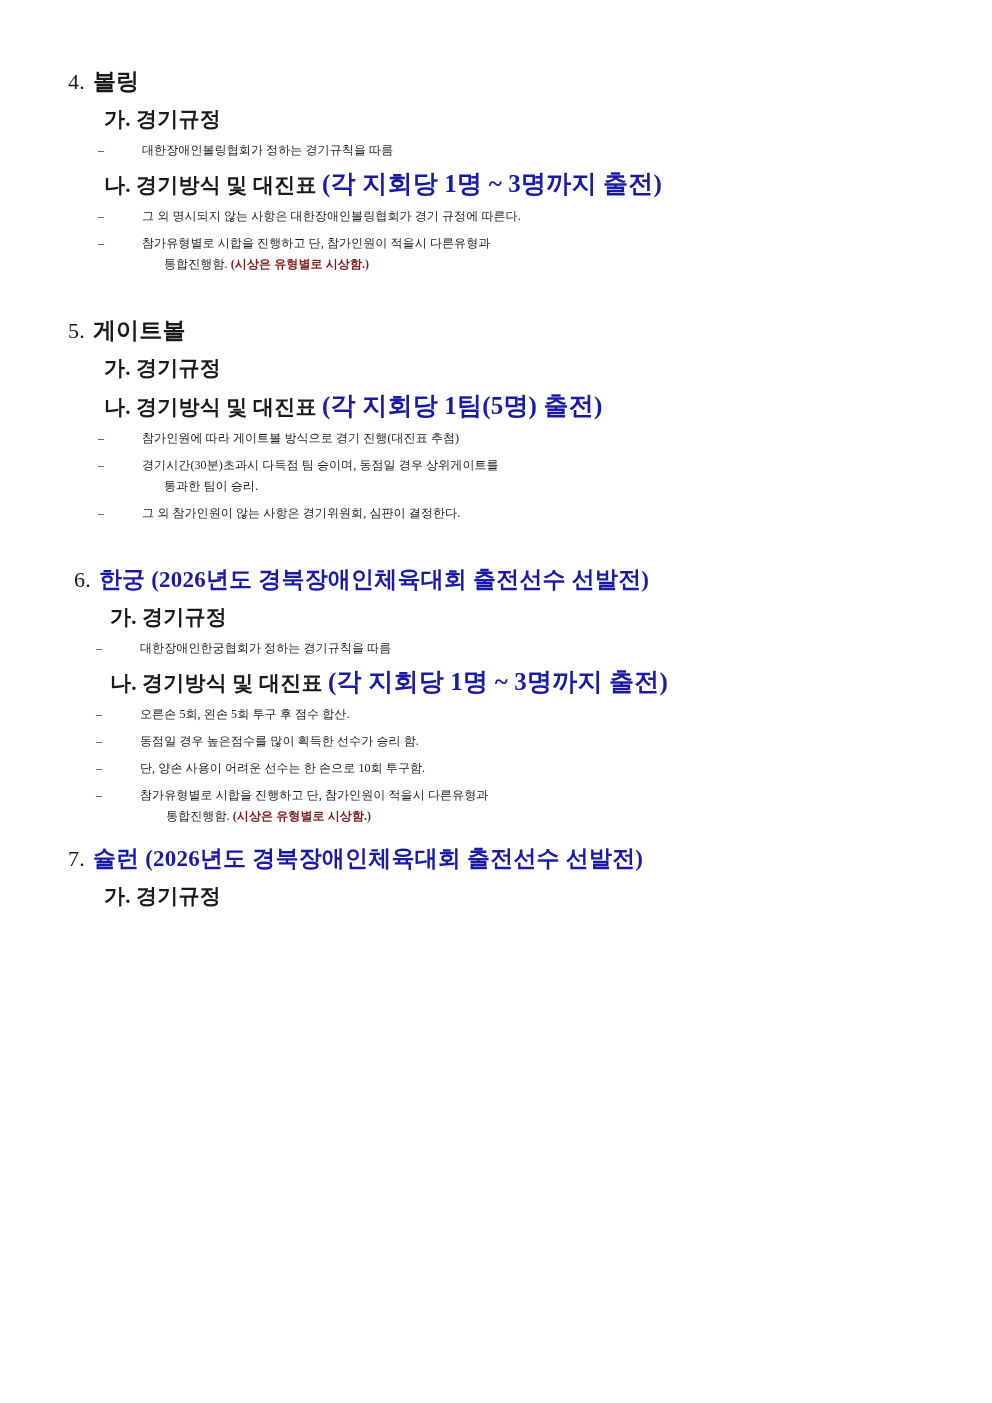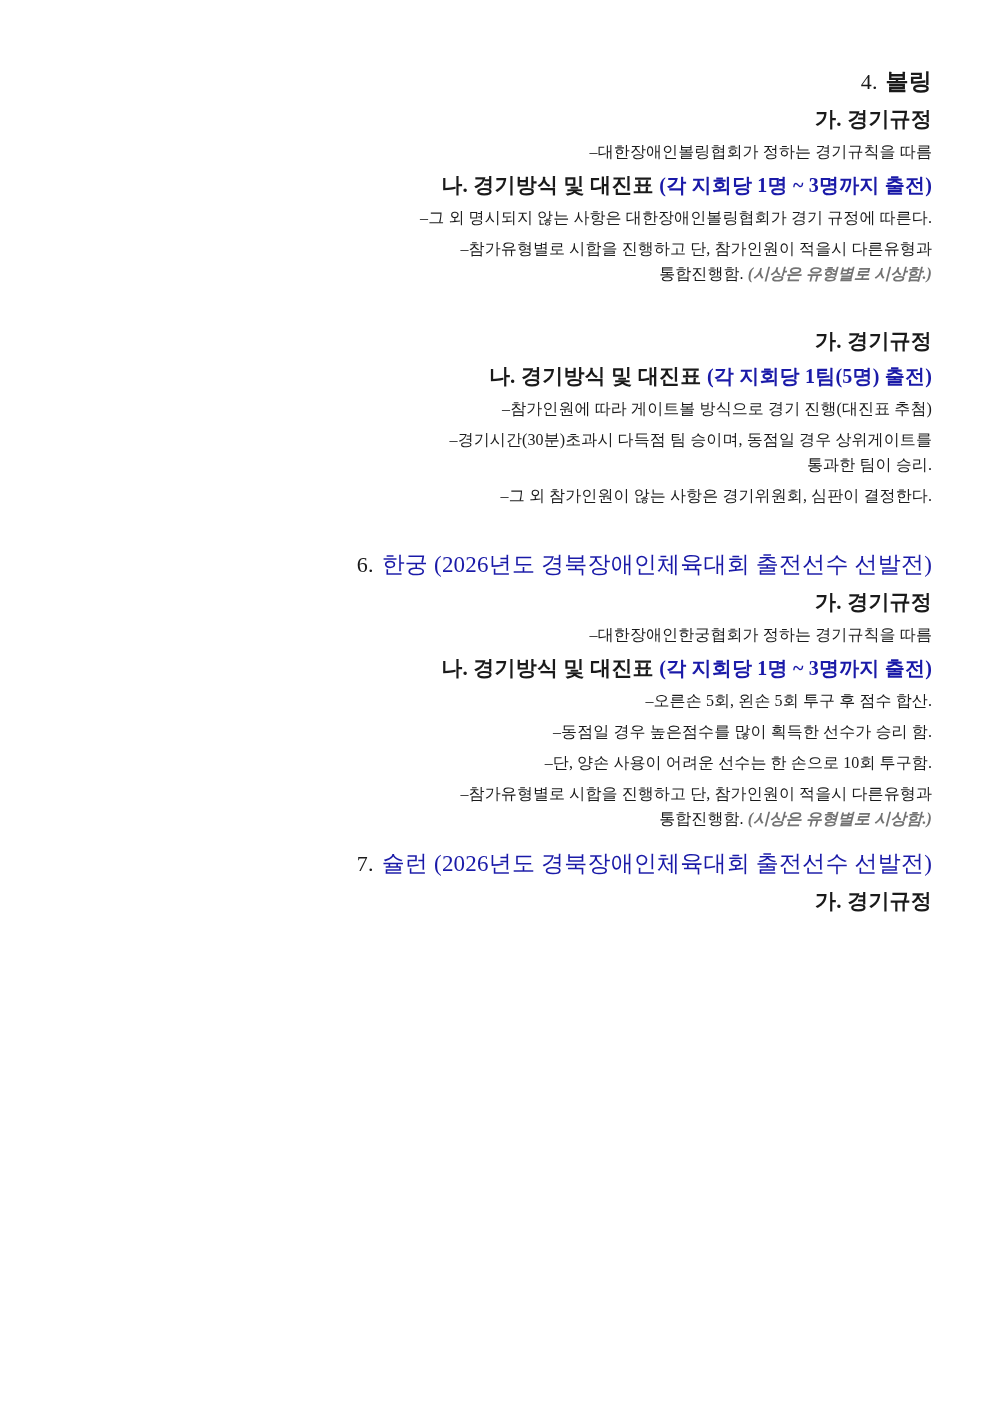--- a/index.html
+++ b/index.html
@@ -14,21 +14,20 @@
     color: #1a1a1a;
     position: relative;
     overflow: hidden;
   }
   .page {
     width: 992px;
     height: 1403px;
     box-sizing: border-box;
     padding: 70px 60px 40px 60px;
     position: relative;
-    text-align: right;
   }
 
   
   .sec {
     margin-bottom: 0;
   }
 
   
   .h-num {
     font-size: 23px;
@@ -39,61 +38,60 @@
     letter-spacing: 0.2px;
   }
   .h-num .idx {
     display: inline-block;
     font-weight: normal;
     font-size: 22px;
     margin-right: 8px;
   }
   .h-num .blue {
     color: #1a1aa8;
-    font-weight: normal;
+    font-weight: bold;
   }
 
   
   .h-sub {
     font-size: 21px;
     font-weight: bold;
     line-height: 1.0;
     margin: 0 0 14px 0;
     padding-left: 44px;
     letter-spacing: 0.2px;
     font-family: Liberation Serif, serif;
   }
   .h-sub .blue {
     color: #1a1aa8;
     font-weight: bold;
-    font-size: 20px;
+    font-size: 25px;
   }
 
   
   .li {
-    font-size: 16px;
+    font-size: 12px;
     line-height: 1.0;
     margin: 0 0 15px 0;
     padding-left: 82px;
     text-indent: -22px;
     letter-spacing: 0.1px;
   }
   .li .dash {
     display: inline-block;
     width: 22px;
   }
   .li.cont {
     padding-left: 104px;
     text-indent: 0;
     margin-top: -6px;
   }
   .li .blue {
-    color: #737373;
-    font-weight: bold;
-    font-style: italic;
+    color: #7f1d1d;
+    font-weight: bold;
   }
 
   .gap-lg { height: 34px; }
   .gap-sm { height: 10px; }
 
   
   .indent-6 .h-num { padding-left: 14px; }
   .indent-6 .h-sub { padding-left: 50px; }
   .indent-6 .li { padding-left: 80px; }
   .indent-6 .li.cont { padding-left: 106px; }
@@ -127,20 +125,23 @@
     </div>
     <div class="li cont">
       <span>통합진행함.</span>
       <span class="blue">(시상은 유형별로 시상함.)</span>
     </div>
   </div>
 
   <div class="gap-lg"></div>
 
   <div class="sec">
+    <div class="h-num">
+      <span class="idx">5.</span><span>게이트볼</span>
+    </div>
 
     <div class="h-sub">
       <span>가. 경기규정</span>
     </div>
 
     <div class="h-sub">
       <span>나. 경기방식 및 대진표</span>
       <span class="blue">(각 지회당 1팀(5명) 출전)</span>
     </div>
     <div class="li">

